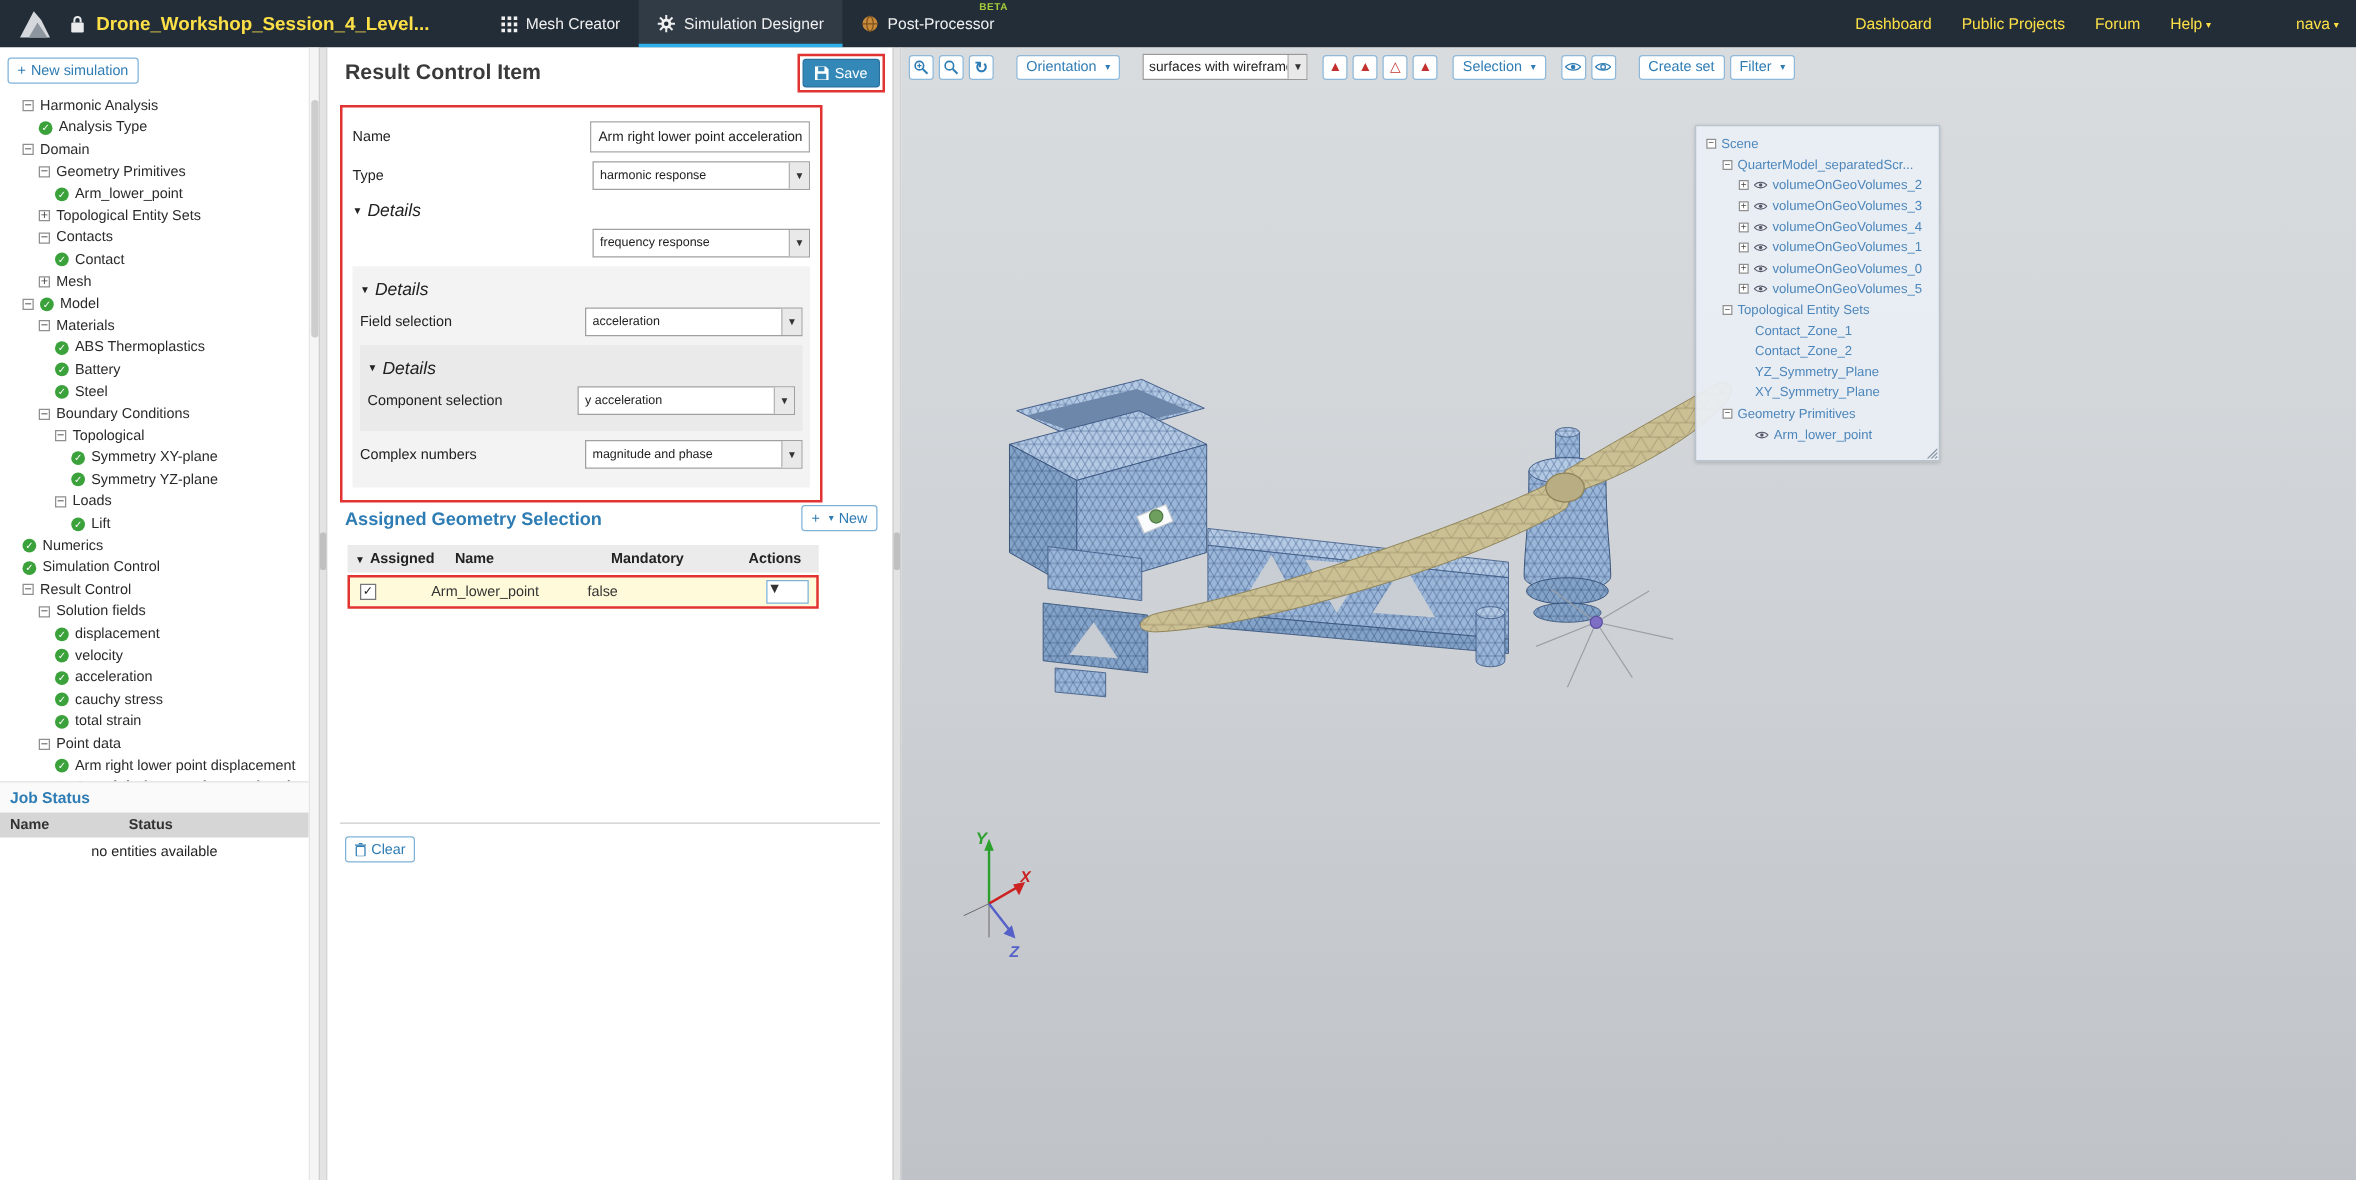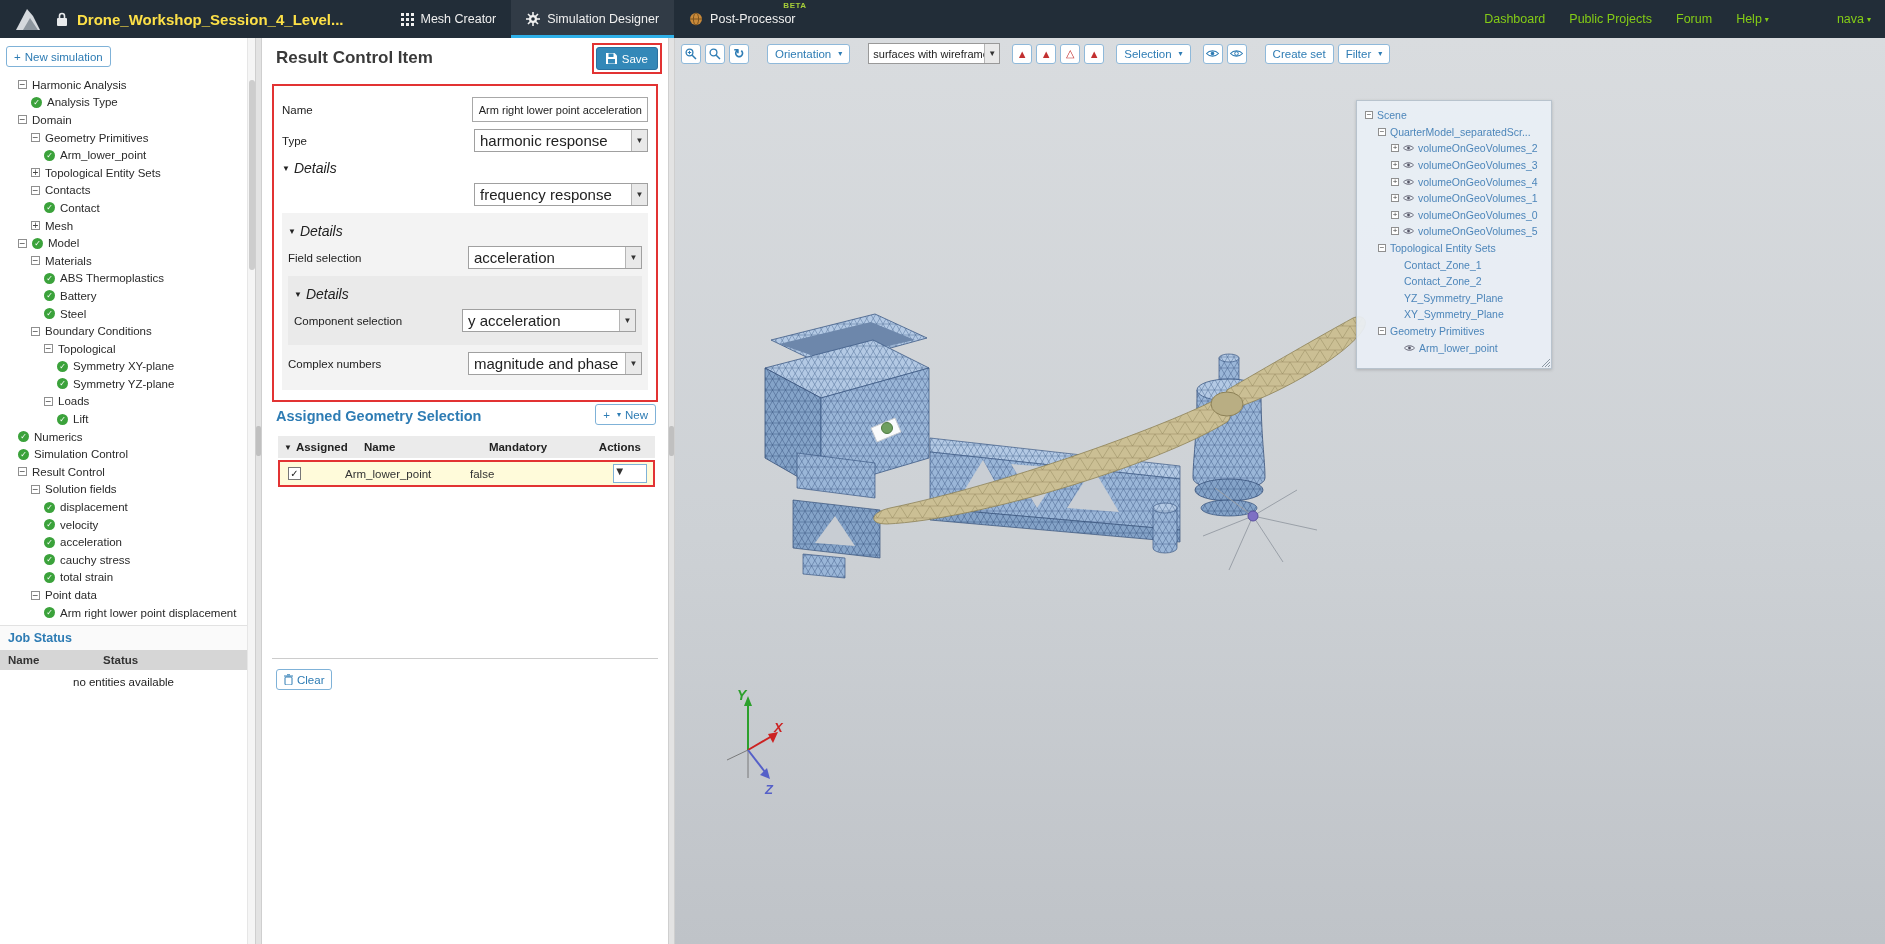--- a/index.html
+++ b/index.html
@@ -9,31 +9,31 @@
 
 .topbar{height:38px;background:#222d38;display:flex;align-items:center;padding:0 14px;color:#fff}
 .logo{width:30px;height:26px;flex:none}
 .lock{margin-left:12px;flex:none}
 .proj-title{color:#fde047;font-size:15px;font-weight:bold;margin-left:9px;white-space:nowrap}
 .tabs{display:flex;height:38px;margin-left:42px}
 .tab{display:flex;align-items:center;gap:7px;padding:12px 15px;font-size:12.5px;color:#f0f0f0;position:relative;cursor:pointer;white-space:nowrap}
 .tab.active{background:rgba(255,255,255,.07)}
 .tab.active::after{content:"";position:absolute;left:0;right:0;bottom:0;height:3px;background:#2fb0e8}
 .beta{position:absolute;top:1px;right:4px;font-size:8px;color:#a6ce39;font-weight:bold;letter-spacing:.5px}
-.right-links{margin-left:auto;display:flex;align-items:flex-start;gap:24px;font-size:12.5px;color:#84cc16}
+.right-links{margin-left:auto;display:flex;align-items:flex-start;gap:24px;font-size:12.5px;color:#fde047}
 .right-links .lnk{cursor:pointer;white-space:nowrap}
 .user{margin-left:44px}
 .caret{font-size:8px;margin-left:3px;vertical-align:middle}
 
 
 .content{display:flex;height:906px}
 .sidebar{width:255px;background:#fff;position:relative;flex:none;overflow:hidden}
 .divider{width:7px;background:#e3e3e3;border-left:1px solid #cfcfcf;border-right:1px solid #cfcfcf;position:relative;flex:none}
 .divider .grip{position:absolute;top:388px;left:0;width:5px;height:30px;background:#c0c0c0;border-radius:2px}
-.panel{width:406px;background:#fff;position:relative;flex:none}
+.panel{width:452px;background:#fff;position:relative;flex:none}
 .viewport{flex:1;position:relative;background:linear-gradient(180deg,#d9dcdf 0%,#cdd1d5 55%,#bfc3c8 100%);overflow:hidden}
 
 
 .btn-line{background:#fff;border:1px solid #7fb2d8;color:#2e7cb4;font-size:11.5px;height:21px;padding:0 7px;border-radius:3px;display:inline-flex;align-items:center;gap:4px;cursor:pointer;white-space:nowrap}
 .newsim{margin:8px 0 0 6px}
 .tree{margin-top:9px;padding-left:14px}
 .tree-row{display:flex;align-items:center;gap:5px;height:17.6px;font-size:11.5px;color:#2a2a2a;cursor:pointer;white-space:nowrap}
 .tree-row.selected .lbl{font-weight:bold;text-decoration:underline;color:#111}
 .chk{flex:none;width:11px;height:11px;border-radius:50%;background:#3ba23b;color:#fff;font-size:8px;line-height:11px;text-align:center}
 .exp{flex:none;width:9px;height:9px;border:1px solid #8f8f8f;background:#fff;color:#444;font-size:10px;line-height:7px;text-align:center}
@@ -47,21 +47,21 @@
 
 
 .panel-title{position:absolute;top:10px;left:14px;font-size:17px;color:#3a3a3a}
 .save-wrap{position:absolute;top:5px;right:6px;border:2px solid #e23333;padding:2px;background:#fff}
 .btn-save{background:#3388b8;border:1px solid #2a71a0;color:#fff;font-size:11.5px;height:23px;padding:0 9px;display:flex;align-items:center;gap:5px;border-radius:3px;cursor:pointer}
 .form-box{position:absolute;top:46px;left:10px;width:386px;border:2px solid #e23333;background:#fff;padding:4px 8px 10px}
 .frow{display:flex;align-items:center;margin:7px 0}
 .flabel{flex:1;font-size:11.5px;color:#222}
 .txt{width:176px;height:25px;border:1px solid #a8a8a8;padding:0 5px;font-size:11px;font-family:"Liberation Sans",sans-serif;direction:rtl;color:#222}
 .sel{width:174px;height:23px;border:1px solid #a0a0a0;background:#fff;display:flex;align-items:center;cursor:pointer;flex:none}
-.sel .sval{flex:1;padding:0 5px;font-size:15px;color:#222;white-space:nowrap;overflow:hidden}
+.sel .sval{flex:1;padding:0 5px;font-size:10px;color:#222;white-space:nowrap;overflow:hidden}
 .sel .sarr{width:16px;height:100%;background:#e9e9e9;border-left:1px solid #b5b5b5;font-size:8px;display:flex;align-items:center;justify-content:center;color:#333;flex:none}
 .det{display:flex;align-items:center;gap:4px;margin:8px 0 2px;cursor:pointer}
 .det .dcaret{font-size:8px;color:#222}
 .det .dlabel{font-size:14px;font-weight:normal;font-style:italic;color:#222}
 .blk1{background:#f3f3f3;margin:6px 0 0;padding:2px 6px 8px}
 .blk2{background:#eaeaea;margin:6px 0;padding:2px 6px 6px}
 .assigned-title{position:absolute;top:370px;left:14px;font-size:14.5px;font-weight:bold;color:#2e7cb4}
 .btn-new{position:absolute;top:366px;right:12px}
 .atable{position:absolute;top:398px;left:16px;width:377px}
 .ahead{display:flex;background:#ebebeb;height:22px;align-items:center;font-weight:bold;font-size:11.5px;color:#222}

